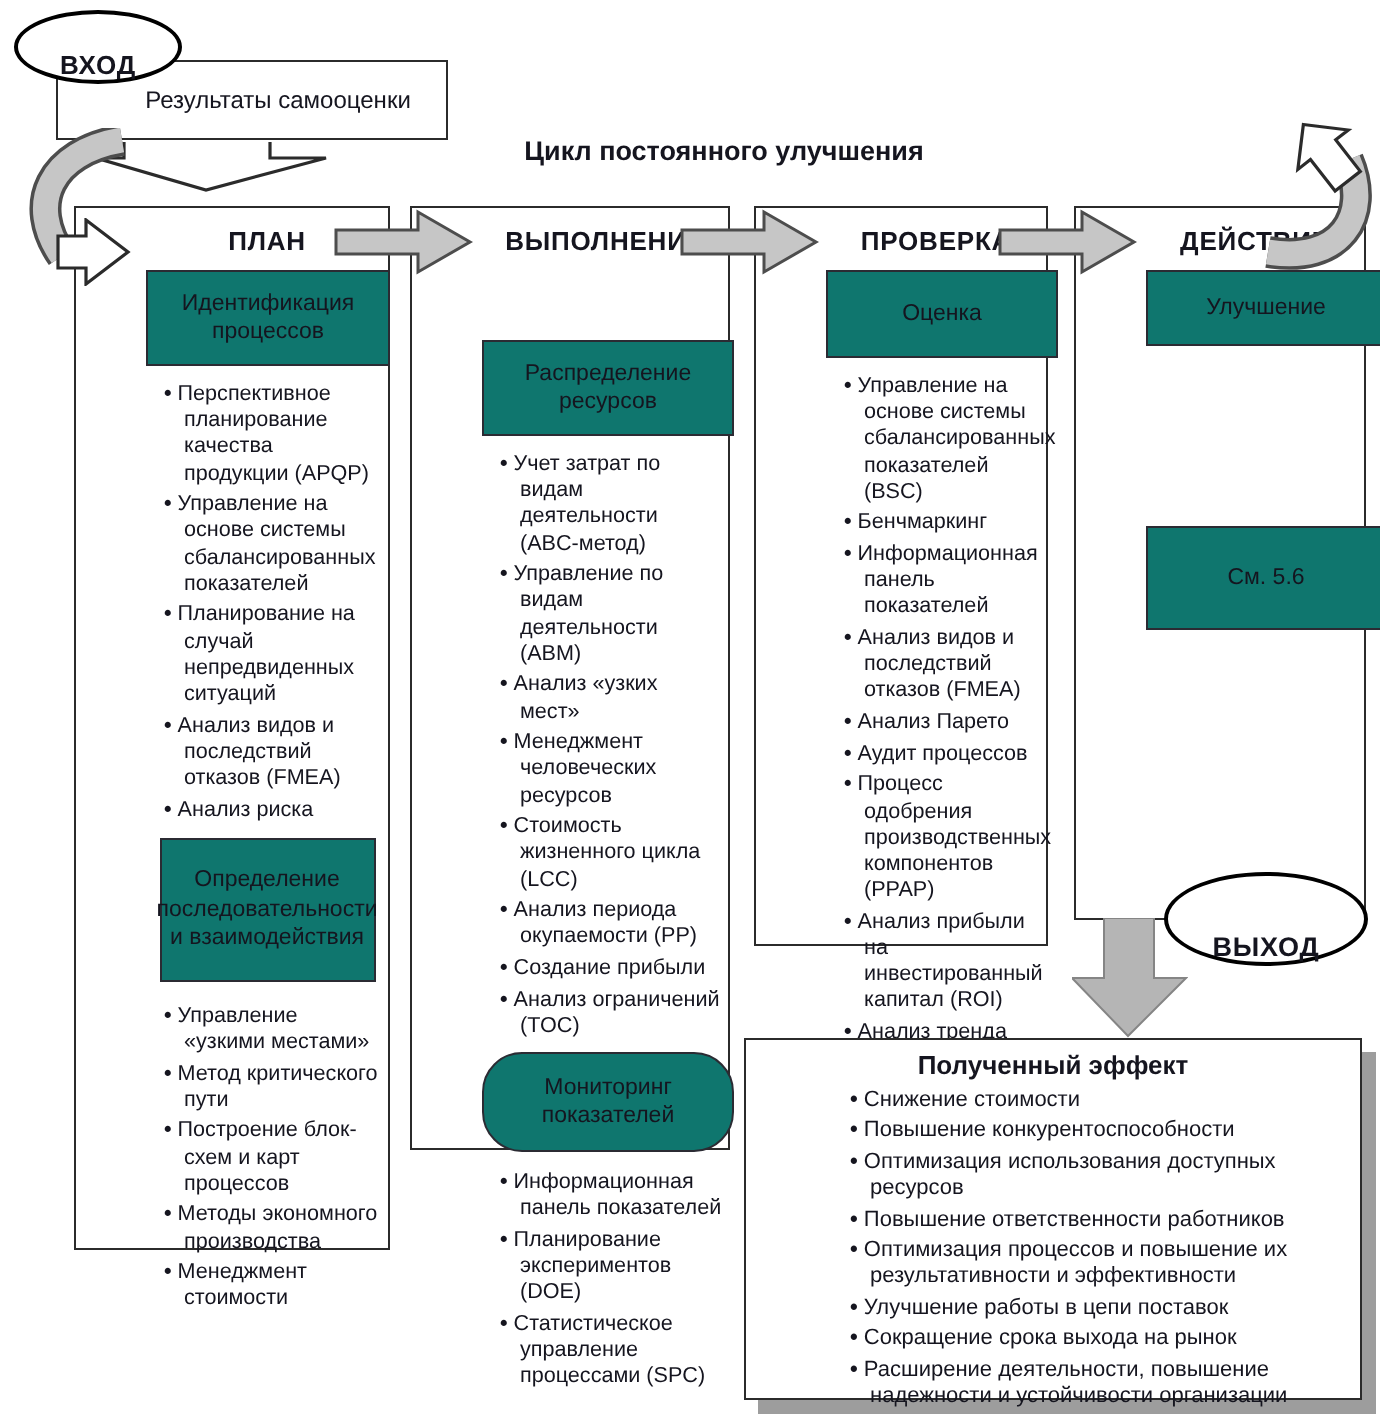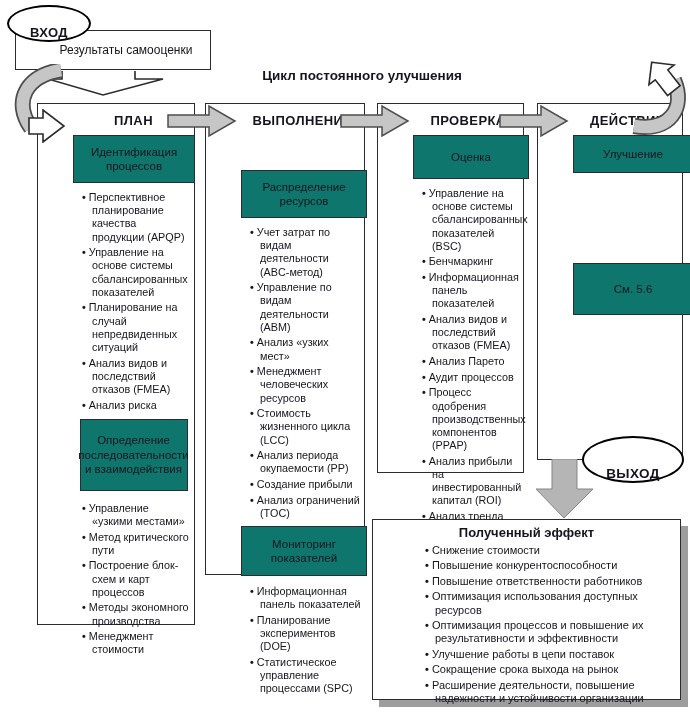--- a/index.html
+++ b/index.html
@@ -27,21 +27,21 @@
   }
   ul.bullets li { padding-left:10px; text-indent:-10px; margin-bottom:2.5px; }
   ul.bullets li::before { content:"\2022\00a0"; font-weight:bold; }
   .ellipse {
     position:absolute; box-sizing:border-box; background:#fff;
     border:2.6px solid #000; border-radius:50%;
     display:flex; align-items:flex-end; justify-content:center;
     font-weight:bold; font-size:13px; z-index:6; letter-spacing:0.4px;
   }
   .input-box {
-    position:absolute; left:15px; top:30px; width:196px; height:40px;
+    position:absolute; left:28px; top:30px; width:196px; height:40px;
     border:1.4px solid #2b2b2b; background:#fff; z-index:3;
     display:flex; align-items:center; justify-content:center;
     font-size:12px; box-sizing:border-box; padding-left:26px;
   }
   .cycle-title {
     position:absolute; left:252px; top:68px; width:220px;
     text-align:center; font-weight:bold; font-size:13.5px; z-index:2;
   }
   .effect-box {
     position:absolute; left:372px; top:519px; width:309px; height:181px;
@@ -112,21 +112,21 @@
   <ul class="bullets">
       <li>Учет затрат по видам деятельности (ABC-метод)</li>
       <li>Управление по видам деятельности (ABM)</li>
       <li>Анализ «узких мест»</li>
       <li>Менеджмент человеческих ресурсов</li>
       <li>Стоимость жизненного цикла (LCC)</li>
       <li>Анализ периода окупаемости (PP)</li>
       <li>Создание прибыли</li>
       <li>Анализ ограничений (TOC)</li>
     </ul>
-  <div class="tbox" style="width:126px; height:50px; margin-top:6px;">Мониторинг показателей</div>
+  <div class="tbox" style="width:126px; height:50px; margin-top:6px;border-radius:20px;">Мониторинг показателей</div>
   <ul class="bullets" style="margin-top:9px;">
       <li>Информационная панель показателей</li>
       <li>Планирование экспериментов (DOE)</li>
       <li>Статистическое управление процессами (SPC)</li>
     </ul>
 </div>
 
 <div class="col" style="left:377px; top:103px; width:147px; height:370px;">
   <div class="col-header">ПРОВЕРКА</div>
   <div class="tbox" style="width:116px; height:44px;">Оценка</div>
@@ -165,20 +165,20 @@
 
 <svg class="svgabs" style="left:536px; top:459px; z-index:3;" width="58" height="60" viewBox="0 0 58 60">
   <polygon points="16,0 41,0 41,30 57,30 28,59 0,30 16,30" fill="#b5b5b5" stroke="#858585" stroke-width="1"></polygon>
 </svg>
 
 <div class="effect-box">
   <div class="effect-title">Полученный эффект</div>
   <ul class="bullets">
       <li>Снижение стоимости</li>
       <li>Повышение конкурентоспособности</li>
+      <li>Оптимизация использования доступных ресурсов</li>
       <li>Повышение ответственности работников</li>
-      <li>Оптимизация использования доступных ресурсов</li>
       <li>Оптимизация процессов и повышение их результативности и эффективности</li>
       <li>Улучшение работы в цепи поставок</li>
       <li>Сокращение срока выхода на рынок</li>
       <li>Расширение деятельности, повышение надежности и устойчивости организации</li>
     </ul>
 </div>
 
 </body></html>

